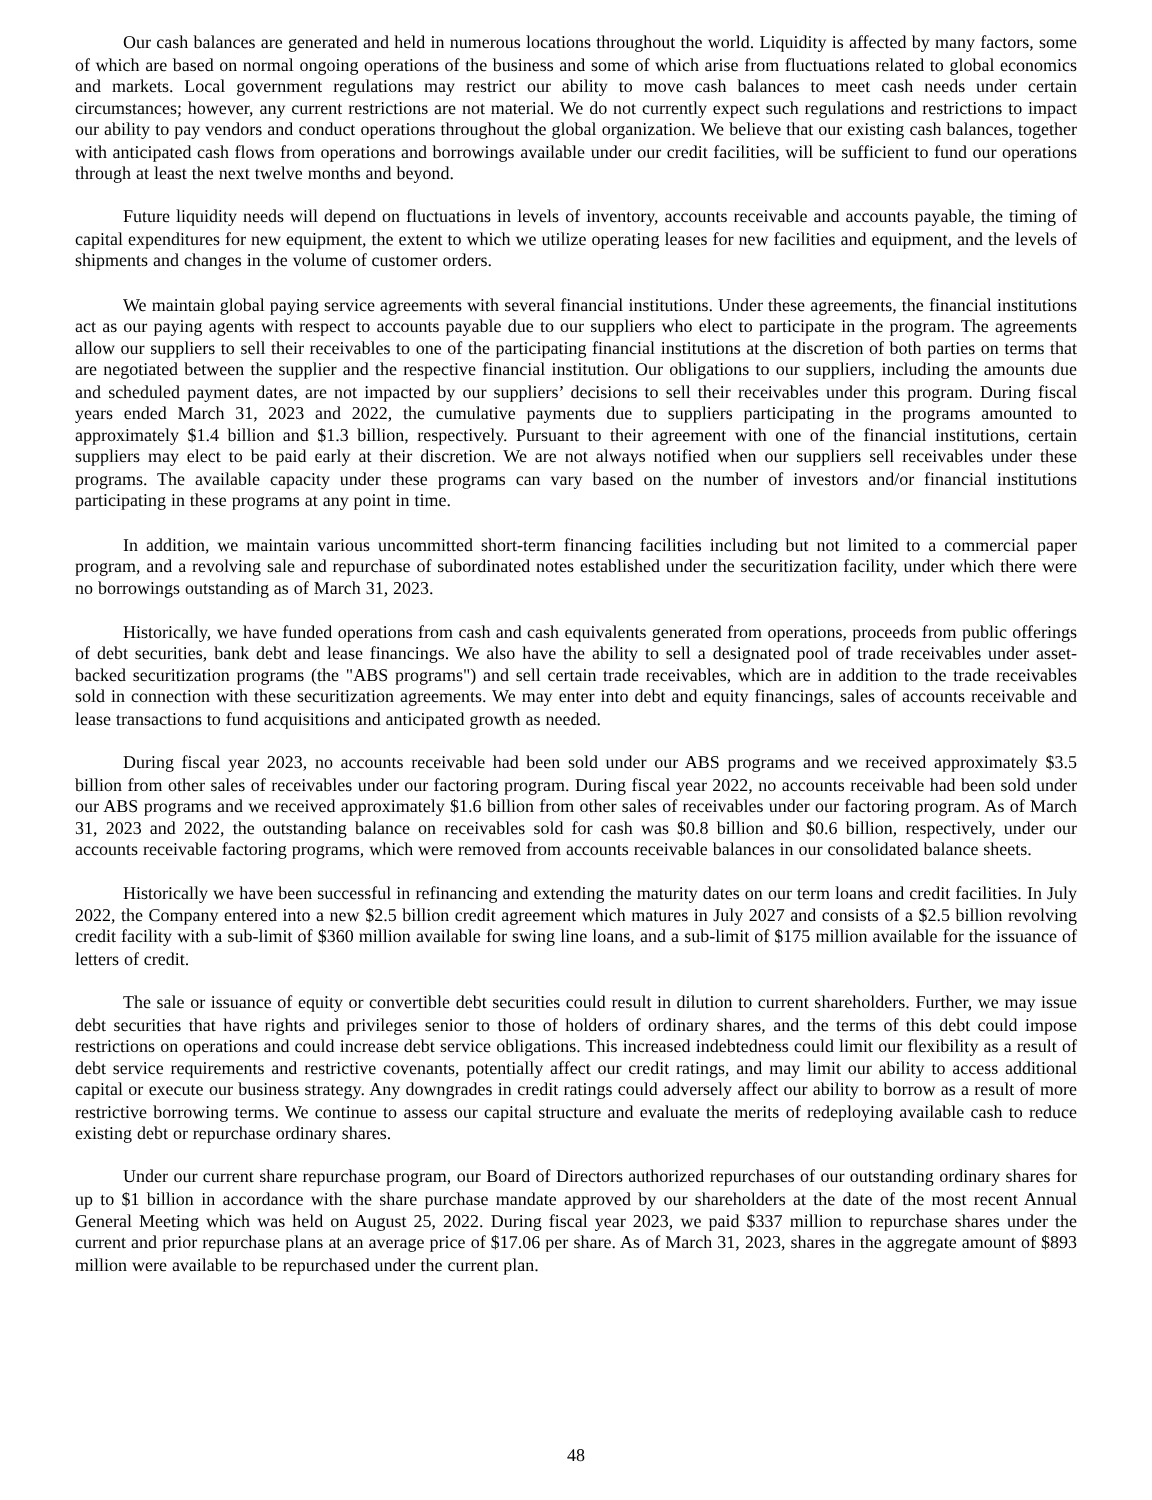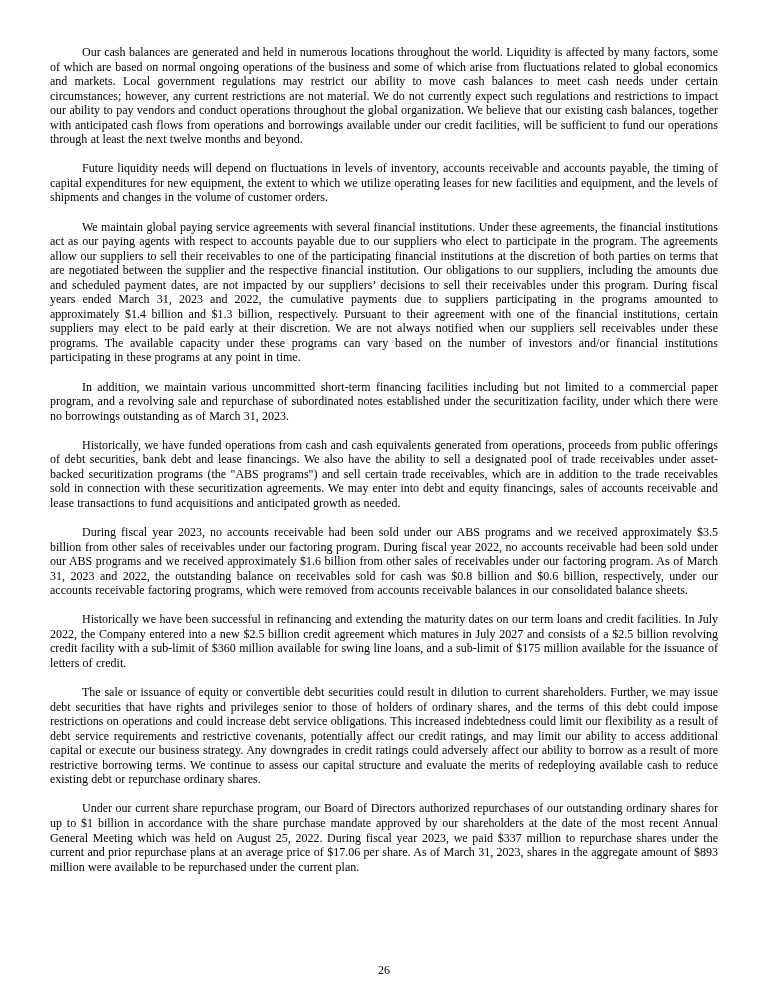--- a/index.html
+++ b/index.html
@@ -11,21 +11,21 @@
     width: 768px;
     height: 1000px;
     position: relative;
     font-family: "Liberation Serif", serif;
     color: #000000;
   }
   .page {
     box-sizing: border-box;
     width: 768px;
     height: 1000px;
-    padding: 45px 50px 0 50px;
+    padding: 21px 50px 0 50px;
     position: relative;
   }
   .content p {
     font-size: 12px;
     line-height: 14.55px;
     margin: 0 0 14.55px 0;
     text-align: justify;
     text-indent: 32px;
     word-spacing: 0.3px;
   }
@@ -46,14 +46,14 @@
     <p>Our cash balances are generated and held in numerous locations throughout the world. Liquidity is affected by many factors, some of which are based on normal ongoing operations of the business and some of which arise from fluctuations related to global economics and markets. Local government regulations may restrict our ability to move cash balances to meet cash needs under certain circumstances; however, any current restrictions are not material. We do not currently expect such regulations and restrictions to impact our ability to pay vendors and conduct operations throughout the global organization. We believe that our existing cash balances, together with anticipated cash flows from operations and borrowings available under our credit facilities, will be sufficient to fund our operations through at least the next twelve months and beyond.</p>
     <p>Future liquidity needs will depend on fluctuations in levels of inventory, accounts receivable and accounts payable, the timing of capital expenditures for new equipment, the extent to which we utilize operating leases for new facilities and equipment, and the levels of shipments and changes in the volume of customer orders.</p>
     <p>We maintain global paying service agreements with several financial institutions. Under these agreements, the financial institutions act as our paying agents with respect to accounts payable due to our suppliers who elect to participate in the program. The agreements allow our suppliers to sell their receivables to one of the participating financial institutions at the discretion of both parties on terms that are negotiated between the supplier and the respective financial institution. Our obligations to our suppliers, including the amounts due and scheduled payment dates, are not impacted by our suppliers’ decisions to sell their receivables under this program. During fiscal years ended March 31, 2023 and 2022, the cumulative payments due to suppliers participating in the programs amounted to approximately $1.4 billion and $1.3 billion, respectively. Pursuant to their agreement with one of the financial institutions, certain suppliers may elect to be paid early at their discretion. We are not always notified when our suppliers sell receivables under these programs. The available capacity under these programs can vary based on the number of investors and/or financial institutions participating in these programs at any point in time.</p>
     <p>In addition, we maintain various uncommitted short-term financing facilities including but not limited to a commercial paper program, and a revolving sale and repurchase of subordinated notes established under the securitization facility, under which there were no borrowings outstanding as of March 31, 2023.</p>
     <p>Historically, we have funded operations from cash and cash equivalents generated from operations, proceeds from public offerings of debt securities, bank debt and lease financings. We also have the ability to sell a designated pool of trade receivables under asset-backed securitization programs (the "ABS programs") and sell certain trade receivables, which are in addition to the trade receivables sold in connection with these securitization agreements. We may enter into debt and equity financings, sales of accounts receivable and lease transactions to fund acquisitions and anticipated growth as needed.</p>
     <p>During fiscal year 2023, no accounts receivable had been sold under our ABS programs and we received approximately $3.5 billion from other sales of receivables under our factoring program. During fiscal year 2022, no accounts receivable had been sold under our ABS programs and we received approximately $1.6 billion from other sales of receivables under our factoring program. As of March 31, 2023 and 2022, the outstanding balance on receivables sold for cash was $0.8 billion and $0.6 billion, respectively, under our accounts receivable factoring programs, which were removed from accounts receivable balances in our consolidated balance sheets.</p>
     <p>Historically we have been successful in refinancing and extending the maturity dates on our term loans and credit facilities. In July 2022, the Company entered into a new $2.5 billion credit agreement which matures in July 2027 and consists of a $2.5 billion revolving credit facility with a sub-limit of $360 million available for swing line loans, and a sub-limit of $175 million available for the issuance of letters of credit.</p>
     <p>The sale or issuance of equity or convertible debt securities could result in dilution to current shareholders. Further, we may issue debt securities that have rights and privileges senior to those of holders of ordinary shares, and the terms of this debt could impose restrictions on operations and could increase debt service obligations. This increased indebtedness could limit our flexibility as a result of debt service requirements and restrictive covenants, potentially affect our credit ratings, and may limit our ability to access additional capital or execute our business strategy. Any downgrades in credit ratings could adversely affect our ability to borrow as a result of more restrictive borrowing terms. We continue to assess our capital structure and evaluate the merits of redeploying available cash to reduce existing debt or repurchase ordinary shares.</p>
     <p>Under our current share repurchase program, our Board of Directors authorized repurchases of our outstanding ordinary shares for up to $1 billion in accordance with the share purchase mandate approved by our shareholders at the date of the most recent Annual General Meeting which was held on August 25, 2022. During fiscal year 2023, we paid $337 million to repurchase shares under the current and prior repurchase plans at an average price of $17.06 per share. As of March 31, 2023, shares in the aggregate amount of $893 million were available to be repurchased under the current plan.</p>
   </div>
-  <div class="footer">26</div>
+  <div class="footer">48</div>
 </div>
 
 </body></html>

